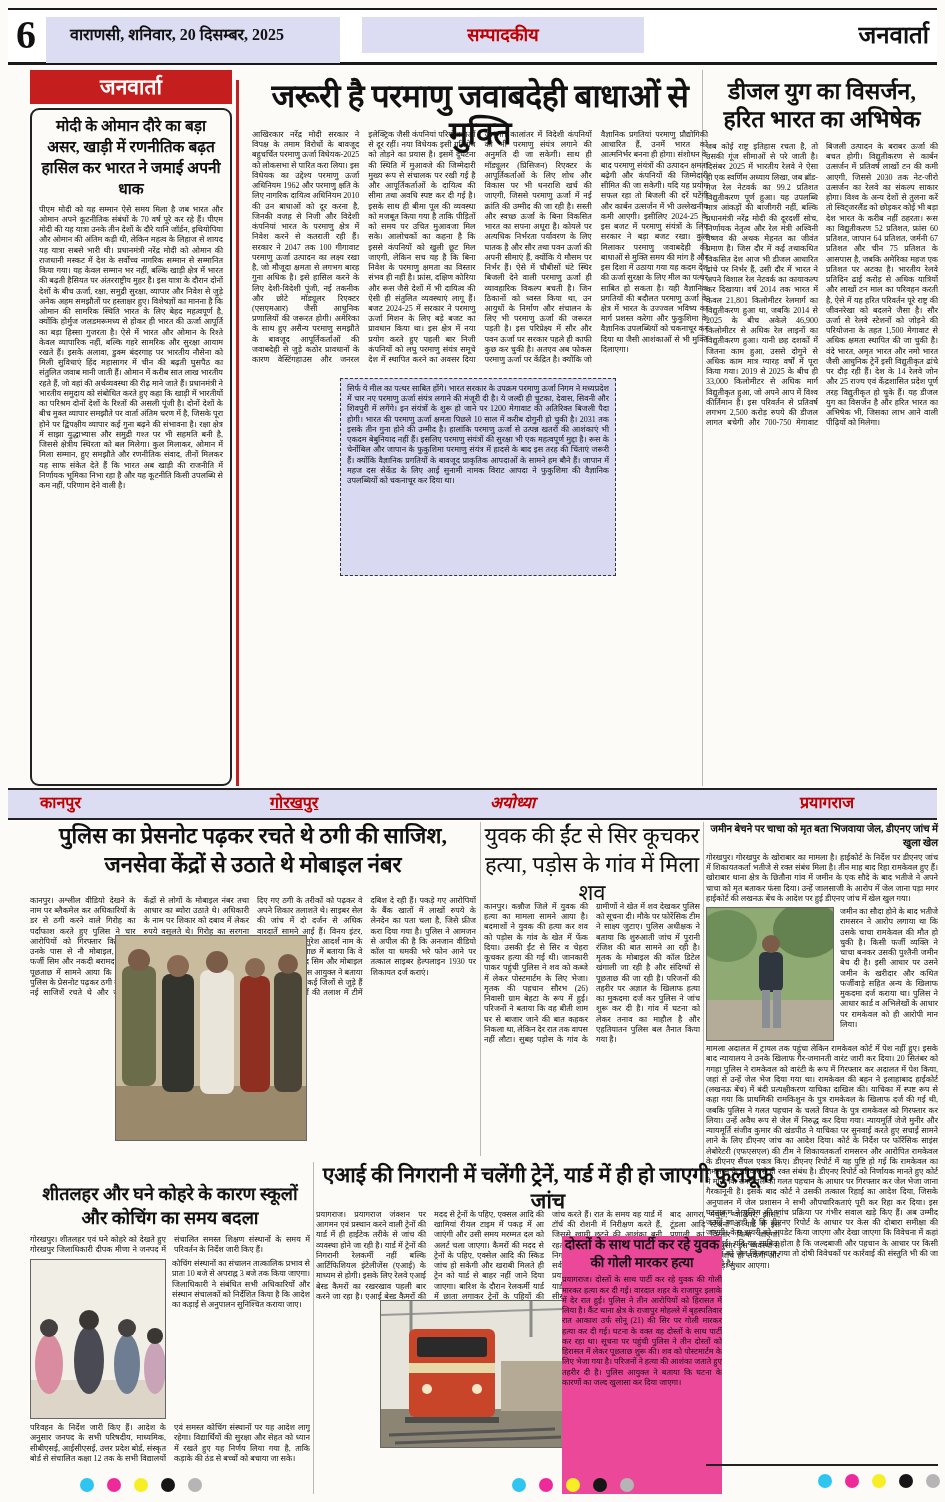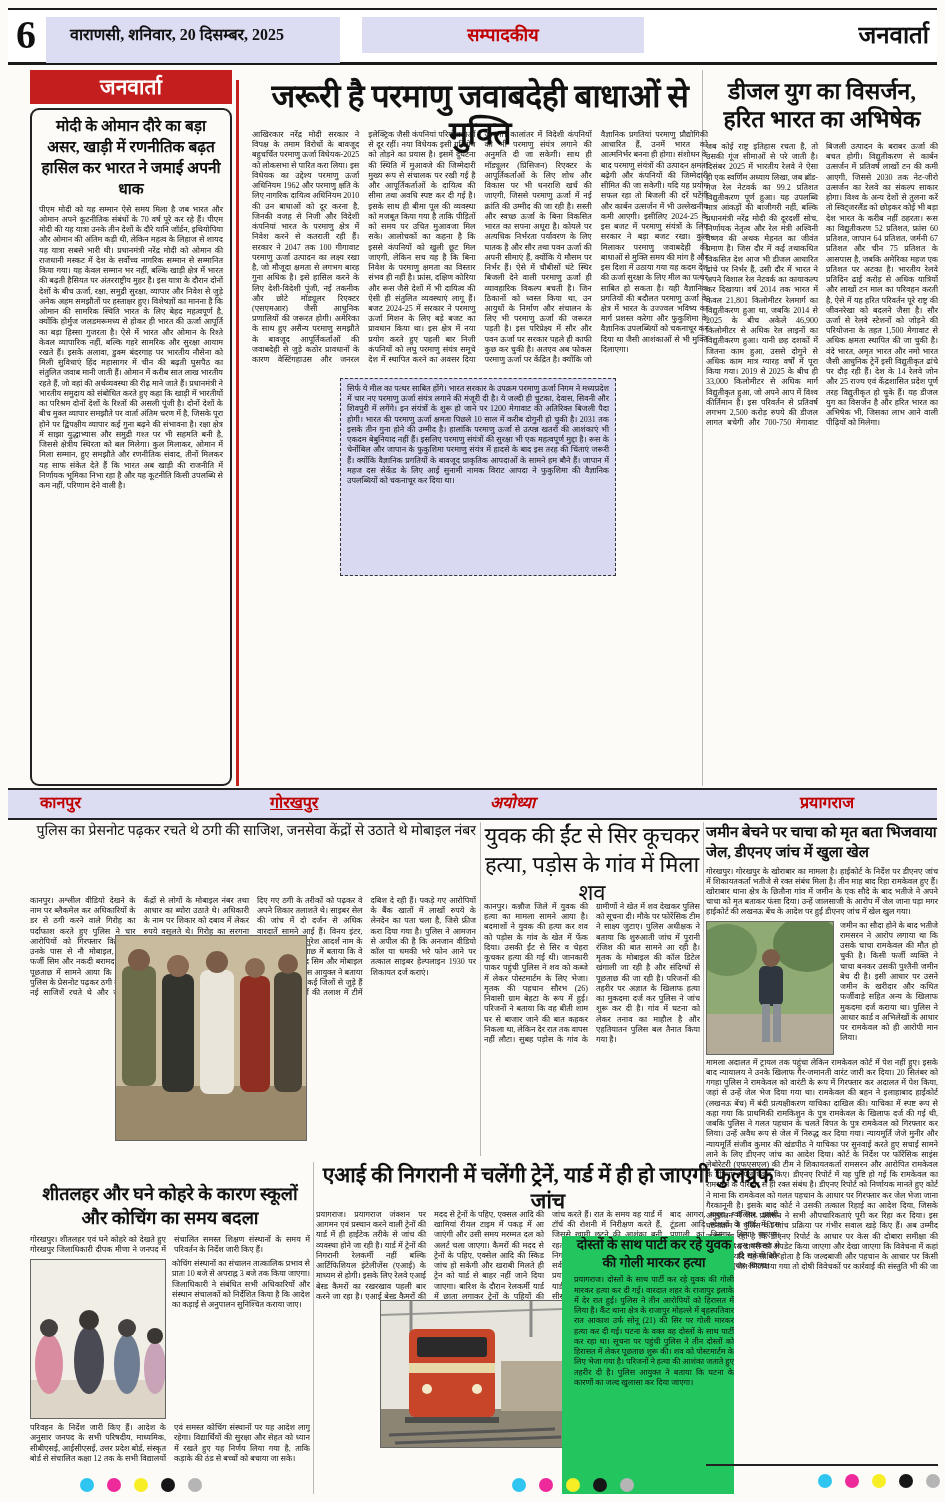--- a/index.html
+++ b/index.html
@@ -35,46 +35,46 @@
   
   .right-col { position:absolute; left:706px; top:78px; width:232px; height:708px; }
   .right-headline { font-size:23px; font-weight:bold; text-align:center; line-height:1.2; }
   .right-body { position:absolute; top:64px; bottom:0; left:0; right:0; column-count:2; column-gap:8px; overflow:hidden; }
   
   .city-strip { position:absolute; left:8px; top:788px; width:929px; height:28px; background:#dcdcf2;
     border-top:2px solid #222; border-bottom:2px solid #222; }
   .city { position:absolute; color:#c00000; font-size:16px; font-weight:bold; line-height:26px; }
   
   .kanpur { position:absolute; left:30px; top:822px; width:446px; height:334px; }
-  .kanpur-headline { font-size:14px; font-weight:normal; text-align:right; line-height:1.3; }
+  .kanpur-headline { font-size:22px; font-weight:bold; text-align:center; line-height:1.3; }
   .kanpur-body { position:absolute; top:74px; left:0; right:0; bottom:0; column-count:4; column-gap:8px; overflow:hidden; }
   .kanpur-photo { position:absolute; left:85px; top:113px; width:190px; height:204px; border:1px solid #666; overflow:hidden; }
   .ayodhya { position:absolute; left:484px; top:822px; width:216px; height:334px; }
   .ayodhya-headline { font-size:22px; font-weight:normal; text-align:center; line-height:1.3; }
   .ayodhya-body { position:absolute; top:80px; bottom:0; left:0; right:0; column-count:2; column-gap:8px; overflow:hidden; }
   .gorakhpur { position:absolute; left:706px; top:822px; width:232px; height:644px; }
-  .gorakhpur-headline { font-size:15px; font-weight:bold; text-align:left; line-height:1.35; }
+  .gorakhpur-headline { font-size:10px; font-weight:bold; text-align:right; line-height:1.35; }
   .gorakhpur-intro { margin-top:4px; }
   .gorakhpur-mid { display:flex; gap:6px; margin-top:3px; }
   .gorakhpur-photo { width:126px; height:132px; flex:none; border:1px solid #666; overflow:hidden; }
   .gorakhpur-side { flex:1; }
   .gorakhpur-cont { margin-top:3px; overflow:hidden; max-height:366px; }
   
   .school { position:absolute; left:30px; top:1162px; width:280px; height:332px;margin-top:20px; }
   .school-headline { font-size:18px; font-weight:bold; text-align:center; line-height:1.35; }
   .school-top { margin-top:4px; column-count:2; column-gap:8px; }
   .school-mid { display:flex; gap:6px; margin-top:4px; }
   .school-photo { width:134px; height:158px; flex:none; border:1px solid #666; overflow:hidden; }
   .school-side { flex:1; }
   .school-bottom { margin-top:4px; column-count:2; column-gap:8px; overflow:hidden; max-height:78px; }
   .train { position:absolute; left:316px; top:1162px; width:464px; height:332px; }
   .train-headline { font-size:21px; font-weight:bold; text-align:center; line-height:1.25; }
   .train-body { position:absolute; top:48px; left:0; right:0; bottom:0; column-count:4; column-gap:8px; overflow:hidden; }
   .train-photo { position:absolute; left:64px; top:138px; width:182px; height:146px; border:1px solid #666; overflow:hidden; }
-  .party { position:absolute; left:246px; top:74px; width:160px; height:258px; background:#22c55e; overflow:hidden;padding-left:12px; }
+  .party { position:absolute; left:246px; top:74px; width:160px; height:258px; background:#ec4899; overflow:hidden; }
   .party-headline { font-size:13.5px; font-weight:bold; text-align:center; line-height:1.35; }
   .party-body { margin-top:3px; }
   
   .endline { position:absolute; left:706px; top:1464px; width:232px; height:2px; background:#222; }
   .reg-group { position:absolute; display:flex; gap:13px; }
   .reg-dot { width:14px; height:14px; border-radius:50%; background:#ccc; }
   .photo-svg { display:block; width:100%; height:100%; }
 </style>
 </head>
 <body>

